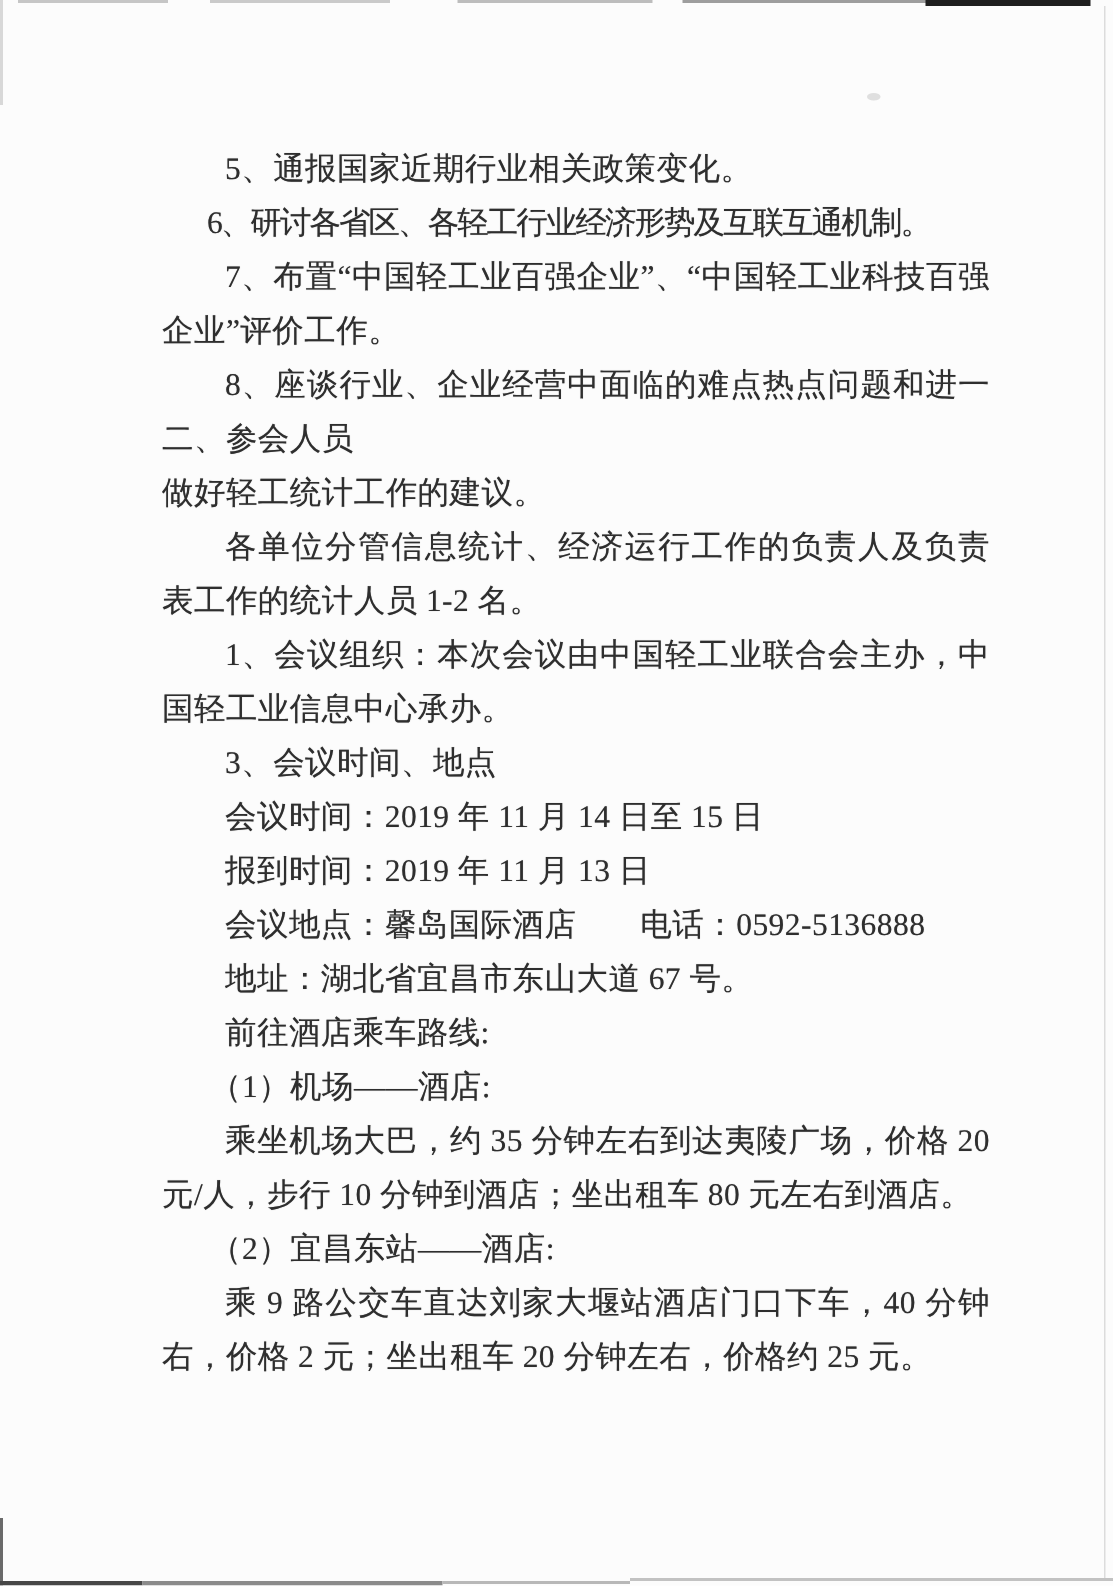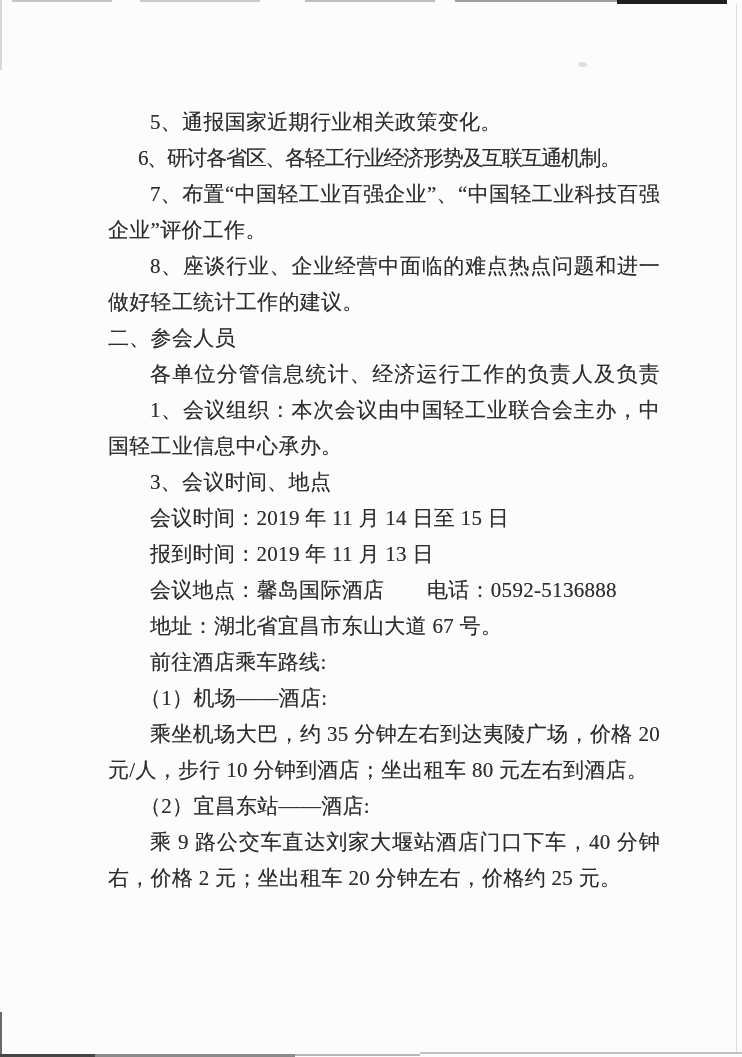--- a/index.html
+++ b/index.html
@@ -9,21 +9,21 @@
     overflow:hidden;
     position:relative;
     font-family:"Liberation Serif","DejaVu Serif",serif;
   }
   .page {
     position:absolute; inset:0;
     background:#fcfcfc;
   }
   .doc {
     position:absolute;
-    left:108px; top:104px;
+    left:108px; top:94px;
     width:552px;
     color:#2e2e2e;
     font-size:21px;
   }
   .line {
     height:36px;
     line-height:36px;
     white-space:pre;
     overflow:hidden;
     letter-spacing:0.3px;
@@ -61,23 +61,24 @@
   <div class="art top-seg-4"></div>
   <div class="art top-seg-dark"></div>
   <div class="art smudge"></div>
 
   <div class="doc">
       <div class="line ind">5、通报国家近期行业相关政策变化。</div>
       <div class="line ind cmp">6、研讨各省区、各轻工行业经济形势及互联互通机制。</div>
       <div class="line ind just">7、布置“中国轻工业百强企业”、“中国轻工业科技百强</div>
       <div class="line">企业”评价工作。</div>
       <div class="line ind just">8、座谈行业、企业经营中面临的难点热点问题和进一步</div>
+      <div class="line">二、参会人员</div>
       <div class="line">做好轻工统计工作的建议。</div>
-      <div class="line">二、参会人员</div>
       <div class="line ind just">各单位分管信息统计、经济运行工作的负责人及负责报</div>
+      <div class="line">表工作的统计人员 1-2 名。</div>
       <div class="line ind just">1、会议组织：本次会议由中国轻工业联合会主办，中</div>
       <div class="line">国轻工业信息中心承办。</div>
       <div class="line ind">3、会议时间、地点</div>
       <div class="line ind">会议时间：2019 年 11 月 14 日至 15 日</div>
       <div class="line ind">报到时间：2019 年 11 月 13 日</div>
       <div class="line ind">会议地点：馨岛国际酒店　　电话：0592-5136888</div>
       <div class="line ind">地址：湖北省宜昌市东山大道 67 号。</div>
       <div class="line ind">前往酒店乘车路线:</div>
       <div class="line indp">（1）机场——酒店:</div>
       <div class="line ind just">乘坐机场大巴，约 35 分钟左右到达夷陵广场，价格 20</div>

